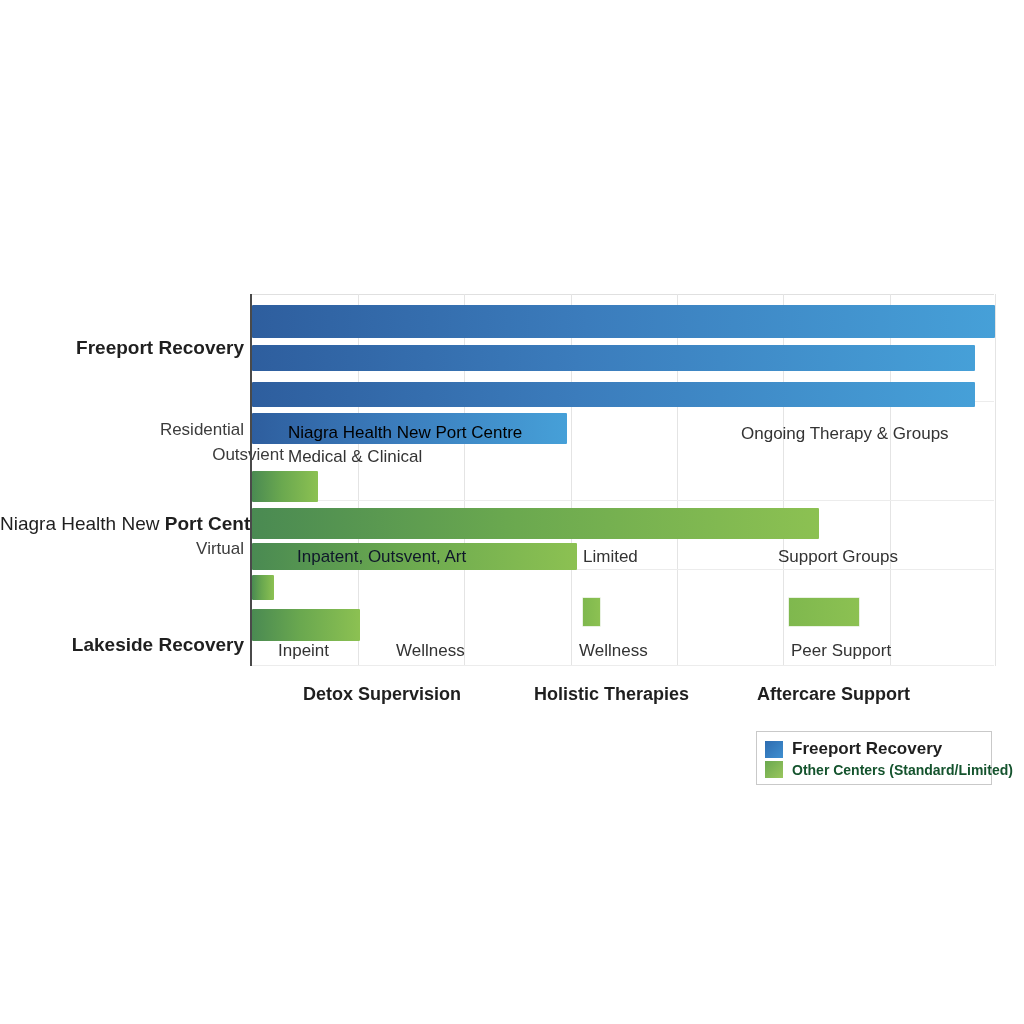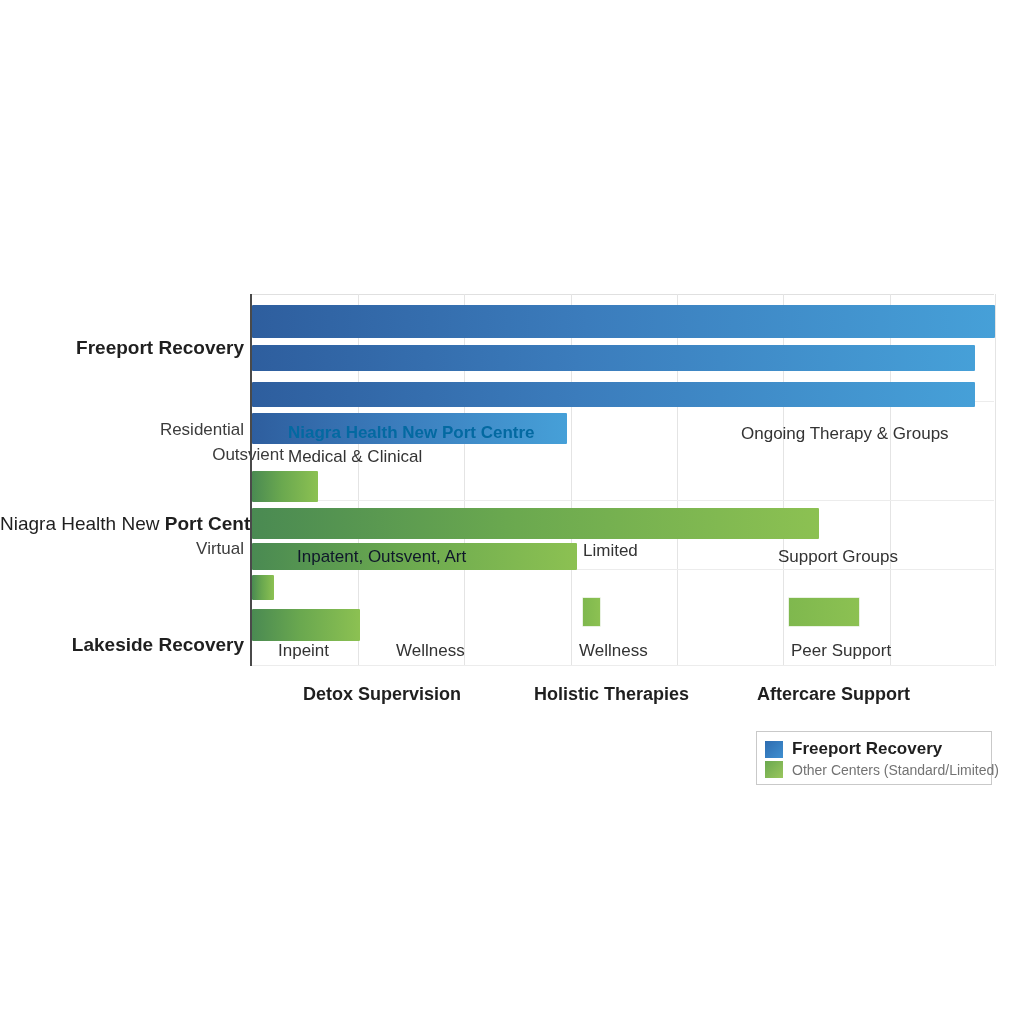--- a/index.html
+++ b/index.html
@@ -73,22 +73,22 @@
   }
 
   
   .bar-caption {
     position: absolute;
     font-size: 17px;
     white-space: nowrap;
     line-height: 1;
   }
   .bar-caption.on-bar {
-    color: #0369a1;
-    font-weight: bold;
+    color: #000000;
+    font-weight: normal;
   }
   .bar-caption.plain {
     color: #333333;
     font-weight: normal;
   }
   .bar-caption.light {
     color: #0f172a;
     font-weight: normal;
   }
   .ylabel-wrap {
@@ -152,22 +152,22 @@
   .legend-swatch.blue { background: linear-gradient(to bottom right,#2e6cb0,#3f8fd0); }
   .legend-swatch.green { background: linear-gradient(to bottom right,#6aa84f,#9ac65e); }
   .legend-text-major {
     font-size: 17px;
     font-weight: bold;
     color: #1f1f1f;
     white-space: nowrap;
   }
   .legend-text-minor {
     font-size: 14px;
-    font-weight: normal;
-    color: #737373;
+    font-weight: bold;
+    color: #14532d;
     white-space: nowrap;
   }
 </style>
 </head>
 <body>
 
 <div id="chart-root">
 
   <div class="ylabel-wrap ylabel-major" style="top:338px;">Freeport Recovery</div>
 
@@ -212,21 +212,21 @@
     <div class="bar green" style="top:214px; height:31px; width:567px;"></div>
     <div class="bar green" style="top:249px; height:27px; width:325px;"></div>
     <div class="bar green" style="top:281px; height:25px; width:22px;"></div>
     <div class="bar green" style="top:315px; height:32px; width:108px;"></div>
 
     <div class="bar float" style="left:330px; top:303px; height:30px; width:19px;"></div>
     <div class="bar float" style="left:536px; top:303px; height:30px; width:72px;"></div>
 
     <div class="bar-caption light" style="left:45px; top:254px;">Inpatent, Outsvent, Art</div>
 
-    <div class="bar-caption plain" style="left:331px; top:248px;text-align:right;">Limited</div>
+    <div class="bar-caption plain" style="left:331px; top:254px;text-align:right;">Limited</div>
 
     <div class="bar-caption plain" style="left:526px; top:254px;">Support Groups</div>
 
     <div class="bar-caption plain" style="left:10px; top:348px;margin-left:16px;">Inpeint</div>
 
     <div class="bar-caption plain" style="left:144px; top:348px;">Wellness</div>
 
     <div class="bar-caption plain" style="left:327px; top:348px;">Wellness</div>
 
     <div class="bar-caption plain" style="left:539px; top:348px;">Peer Support</div>

